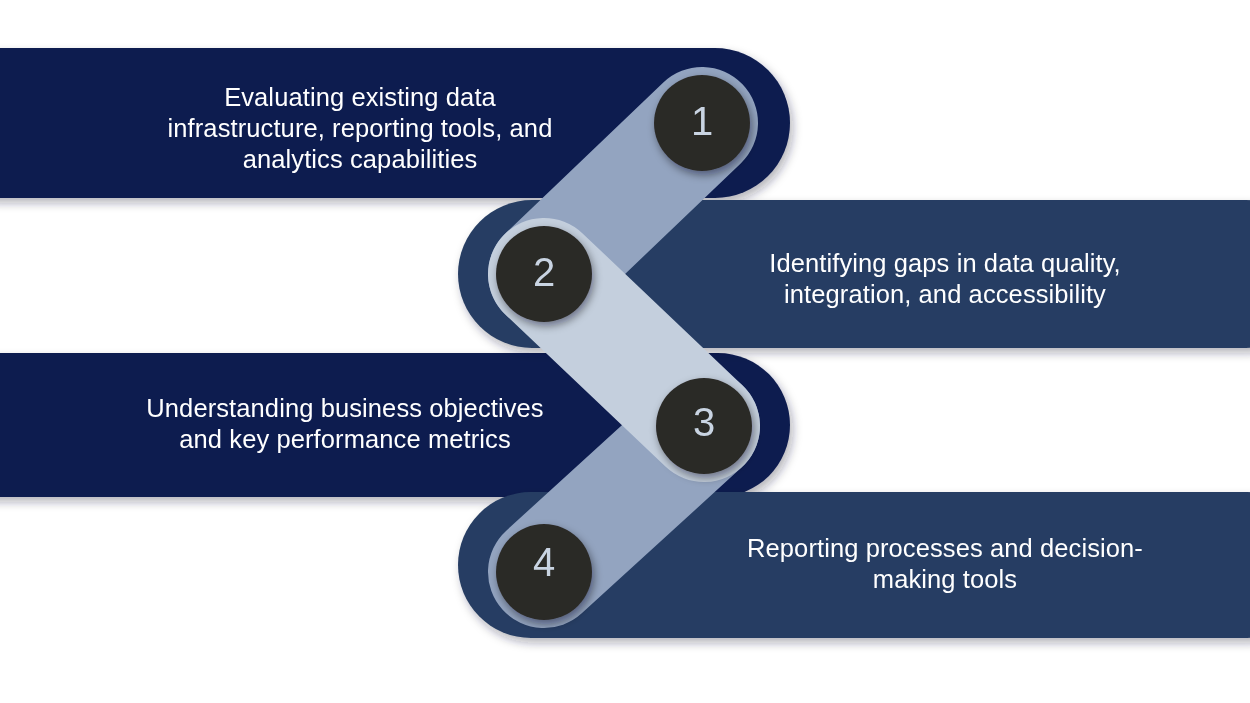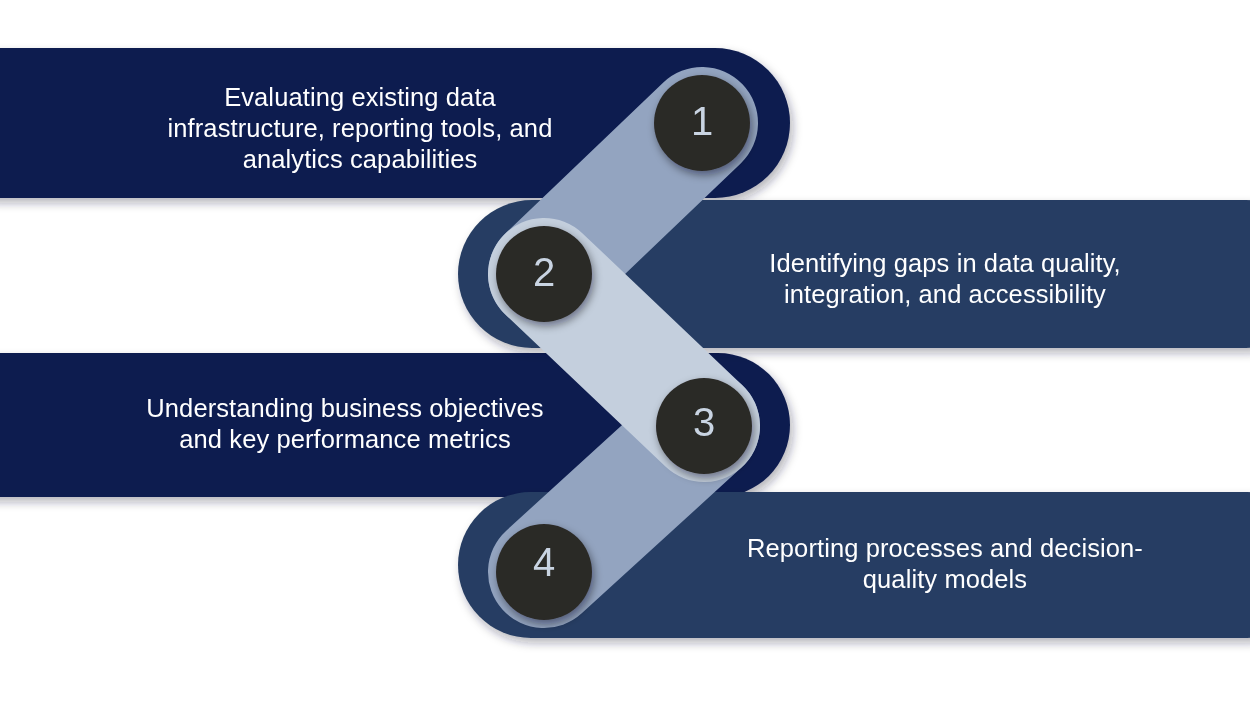--- a/index.html
+++ b/index.html
@@ -122,21 +122,21 @@
 infrastructure, reporting tools, and
 analytics capabilities</div>
 
   <div class="step-text" id="text-3" style="color: rgb(255, 255, 255);">Understanding business objectives
 and key performance metrics</div>
 
   <div class="step-text" id="text-2" style="color: rgb(255, 255, 255);">Identifying gaps in data quality,
 integration, and accessibility</div>
 
   <div class="step-text" id="text-4" style="color: rgb(255, 255, 255);">Reporting processes and decision-
-quality models</div>
+making tools</div>
 
   <div class="step-number" id="num-1" style="color: rgb(201, 212, 226);">1</div>
 
   <div class="step-number" id="num-2" style="color: rgb(201, 212, 226);">2</div>
 
   <div class="step-number" id="num-3" style="color: rgb(201, 212, 226);">3</div>
 
   <div class="step-number" id="num-4" style="color: rgb(201, 212, 226);">4</div>
 
 </div>

